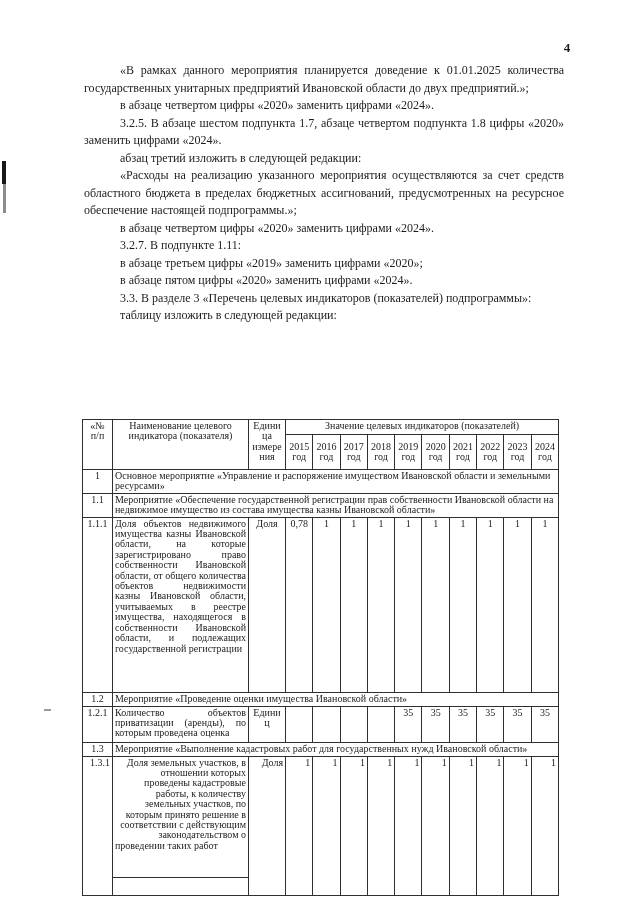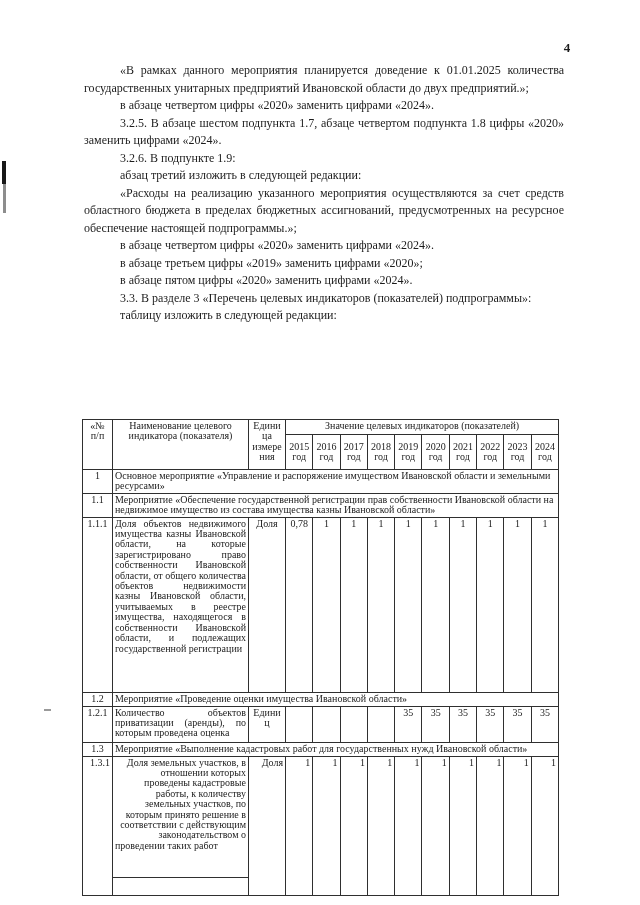--- a/index.html
+++ b/index.html
@@ -79,24 +79,24 @@
   <div class="page-number">4</div>
 
   <div class="artifact art-1"></div>
   <div class="artifact art-2"></div>
   <div class="artifact art-3"></div>
 
   <div class="content">
     <p>«В рамках данного мероприятия планируется доведение к 01.01.2025 количества государственных унитарных предприятий Ивановской области до двух предприятий.»;</p>
     <p>в абзаце четвертом цифры «2020» заменить цифрами «2024».</p>
     <p>3.2.5. В абзаце шестом подпункта 1.7, абзаце четвертом подпункта 1.8 цифры «2020» заменить цифрами «2024».</p>
-    <p>3.2.6. В подпункте 1.9:</p>
     <p>абзац третий изложить в следующей редакции:</p>
     <p>«Расходы на реализацию указанного мероприятия осуществляются за счет средств областного бюджета в пределах бюджетных ассигнований, предусмотренных на ресурсное обеспечение настоящей подпрограммы.»;</p>
     <p>в абзаце четвертом цифры «2020» заменить цифрами «2024».</p>
+    <p>3.2.7. В подпункте 1.11:</p>
     <p>в абзаце третьем цифры «2019» заменить цифрами «2020»;</p>
     <p>в абзаце пятом цифры «2020» заменить цифрами «2024».</p>
     <p>3.3. В разделе 3 «Перечень целевых индикаторов (показателей) подпрограммы»:</p>
     <p>таблицу изложить в следующей редакции:</p>
   </div>
 
   <table class="doc-table" id="indicators-table">
       <colgroup>
         <col style="width: 30px;">
         <col style="width: 136px;">

